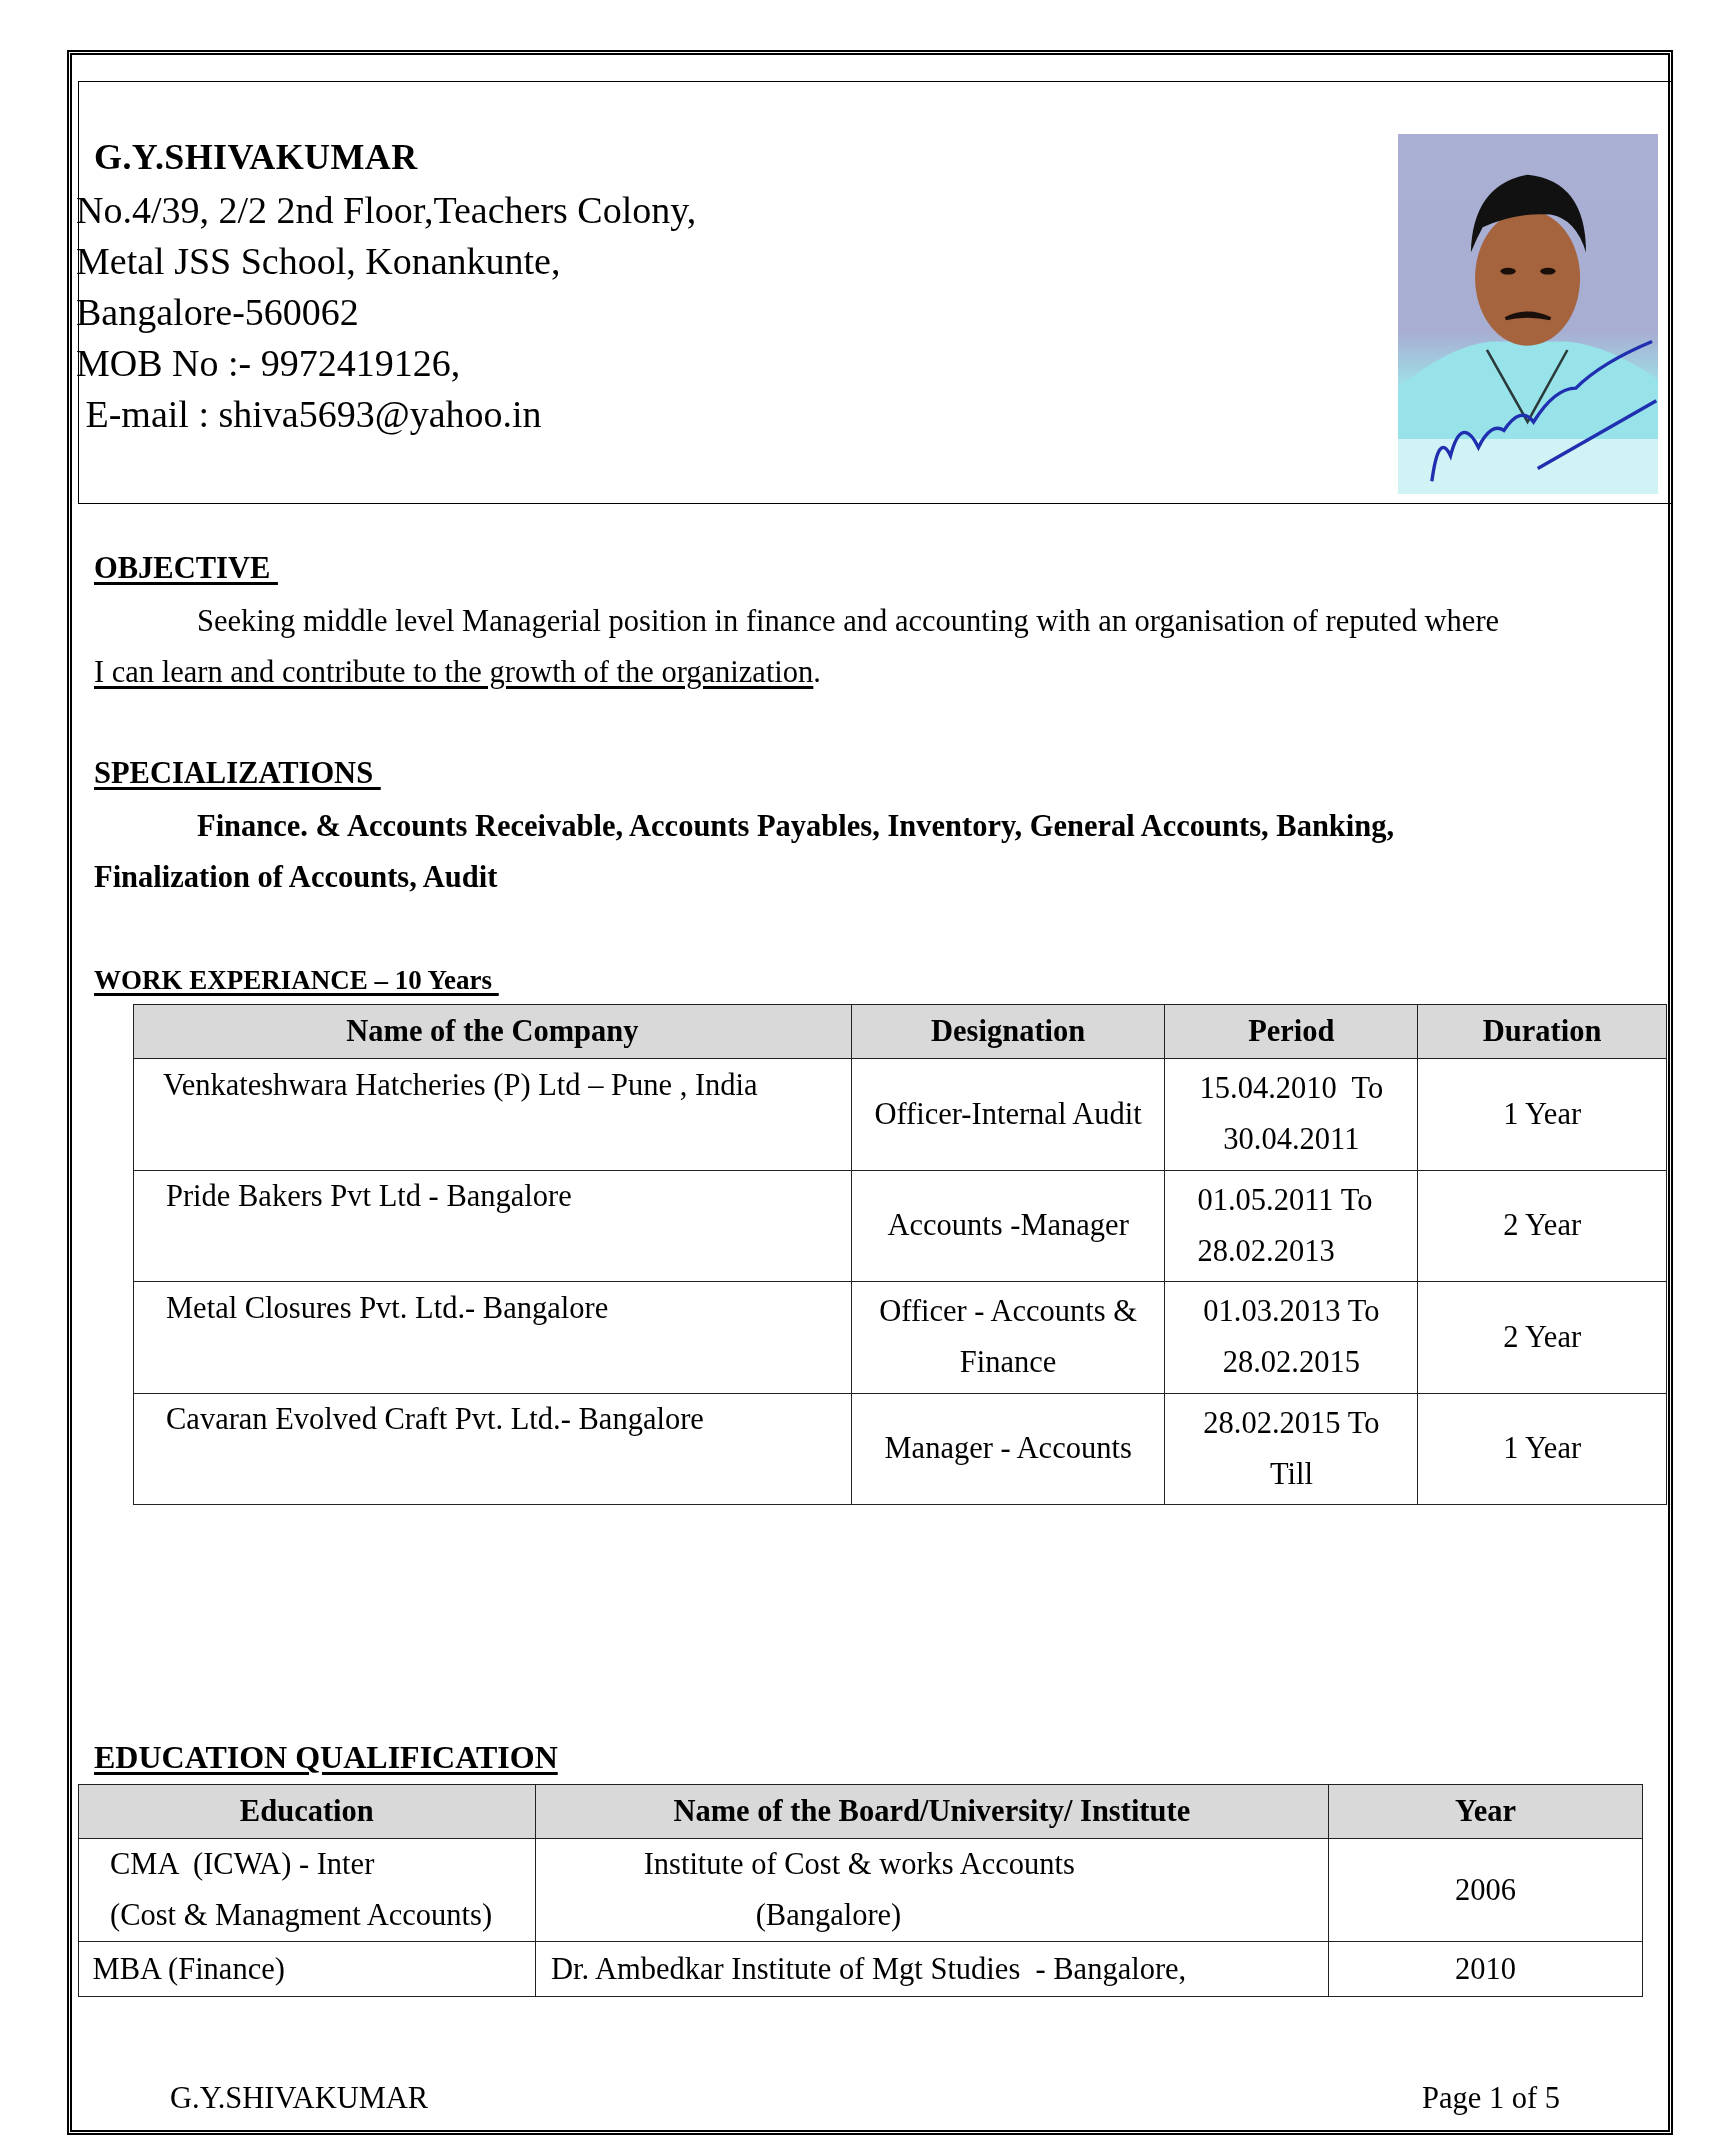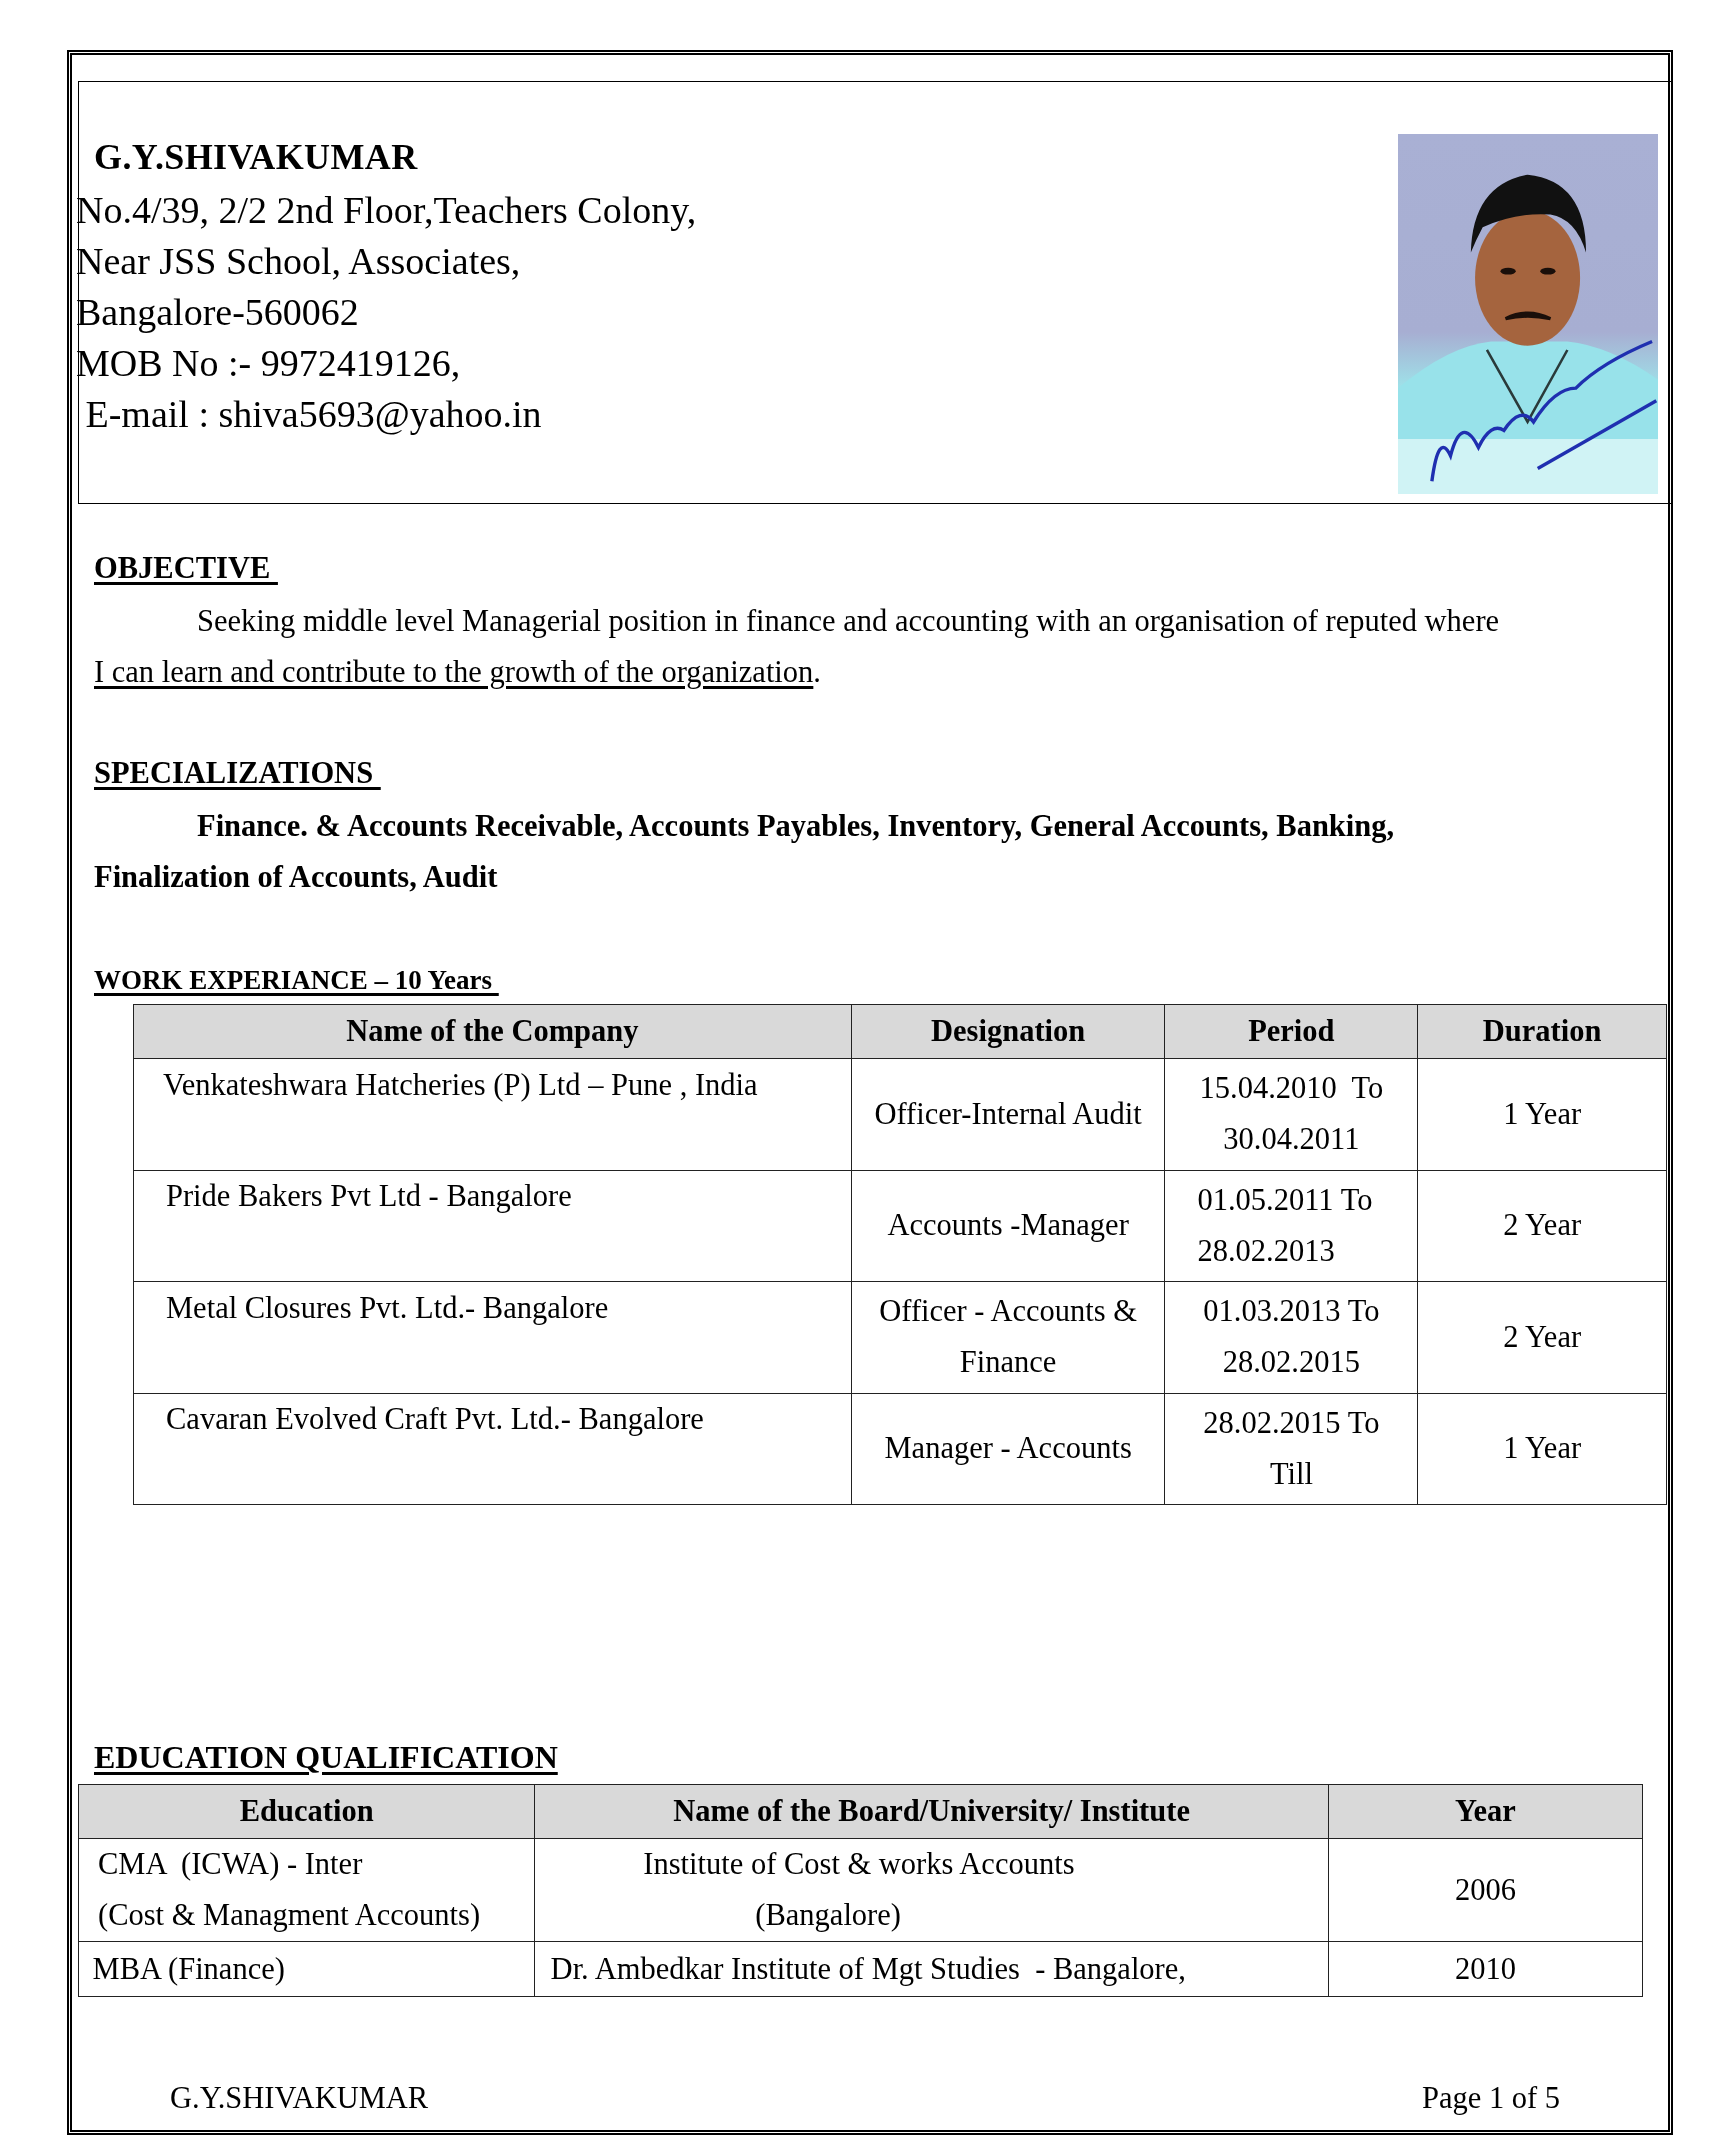--- a/index.html
+++ b/index.html
@@ -30,21 +30,21 @@
 </style>
 </head>
 <body>
 
 <div class="abs outer-border"></div>
 
 <div class="abs header-box"></div>
 
 <div class="abs name">G.Y.SHIVAKUMAR</div>
 <div class="abs addr-line" style="top:193px">No.4/39, 2/2 2nd Floor,Teachers Colony,</div>
-<div class="abs addr-line" style="top:244px">Near JSS School, Associates,</div>
+<div class="abs addr-line" style="top:244px">Metal JSS School, Konankunte,</div>
 <div class="abs addr-line" style="top:295px">Bangalore-560062</div>
 <div class="abs addr-line" style="top:346px">MOB No :- 9972419126,</div>
 <div class="abs addr-line" style="top:397px; white-space:pre"> E-mail : shiva5693@yahoo.in</div>
 
 <div class="abs photo">
   <svg width="260" height="360" viewBox="0 0 307 425">
     <path d="M0 300 Q60 250 110 245 L200 245 Q250 250 307 290 L307 425 L0 425 Z" fill="#98e2ea"></path>
     <path d="M0 360 L307 360 L307 425 L0 425 Z" fill="#dff7f8" opacity="0.8"></path>
     <path d="M105 255 L153 340 L200 255" fill="none" stroke="#2a3a3a" stroke-width="3"></path>
     <ellipse cx="153" cy="170" rx="62" ry="80" fill="#a5643e"></ellipse>
@@ -128,21 +128,21 @@
       <col style="width:799px">
       <col style="width:324px">
     </colgroup>
   <tbody>
       <tr>
     <th>Education</th>
     <th>Name of the Board/University/ Institute</th>
     <th>Year</th>
   </tr>
   <tr>
-    <td class="cell-lines" style="padding-left:19px; height:100px">
+    <td class="cell-lines" style="padding-left:31px; height:100px">
           <div style="white-space:pre">CMA  (ICWA) - Inter</div>
           <div>(Cost &amp; Managment Accounts)</div>
         </td>
     <td class="cell-lines">
           <div style="padding-left:108px">Institute of Cost &amp; works Accounts</div>
           <div style="padding-left:220px">(Bangalore)</div>
         </td>
     <td class="cell-center">2006</td>
   </tr>
   <tr>

